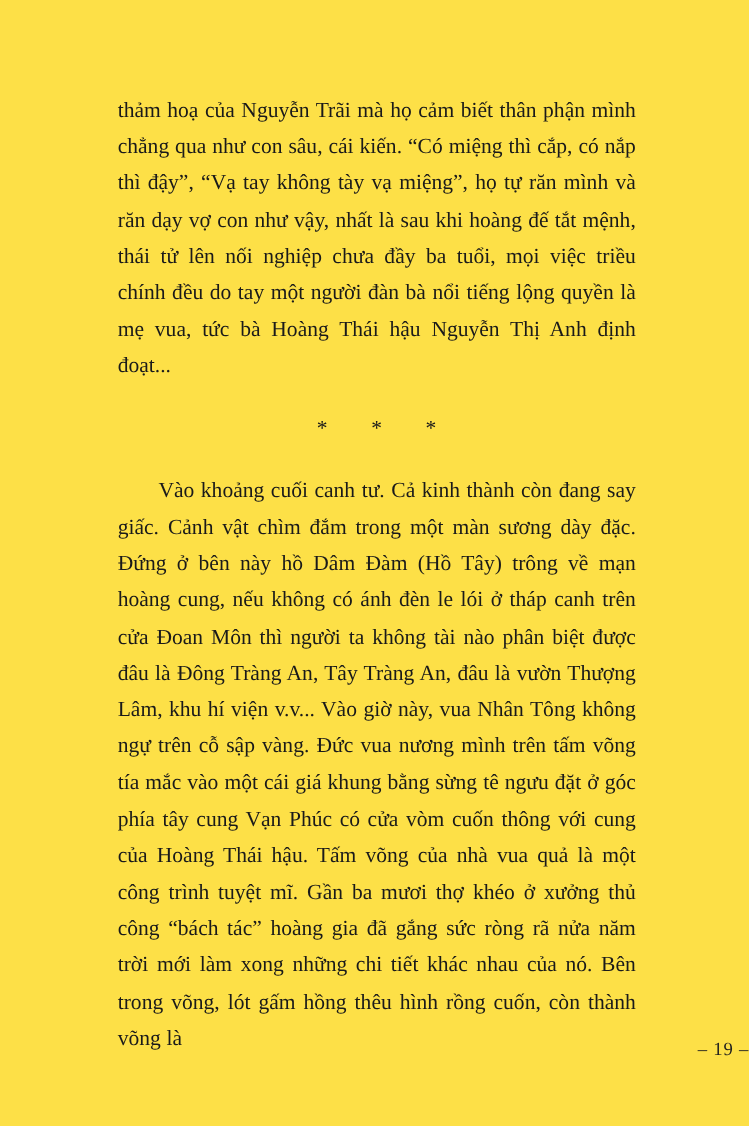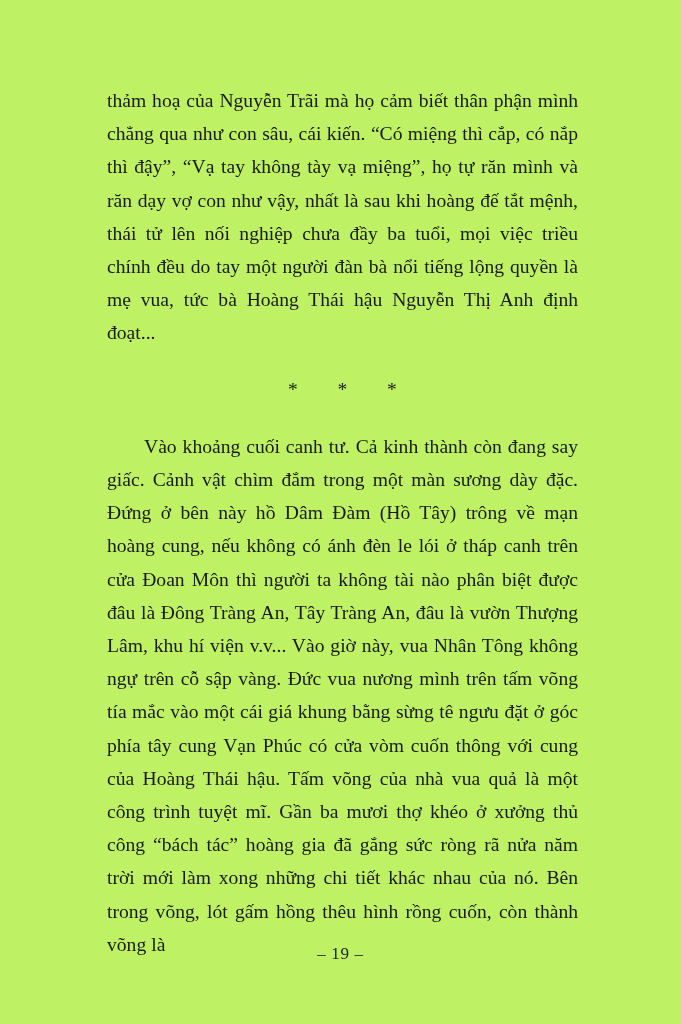--- a/index.html
+++ b/index.html
@@ -13,21 +13,21 @@
     background: #ffffff;
     font-family: "Liberation Serif", "DejaVu Serif", serif;
     color: #1a1a1a;
     overflow: hidden;
   }
 
   .page {
     position: relative;
     width: 681px;
     height: 1024px;
-    background: #bef264;
+    background: #fde047;
     box-sizing: border-box;
   }
 
   .text-block {
     position: absolute;
     left: 107px;
     top: 84px;
     width: 471px;
   }
 
@@ -65,21 +65,21 @@
   }
 
   .gap-before-divider { height: 23px; }
   .gap-after-divider  { height: 24px; }
 
   .folio {
     position: absolute;
     left: 0;
     right: 0;
     top: 944px;
-    text-align: center;
+    text-align: right;
     font-size: 17px;
     line-height: 20px;
     color: #1f1f1f;
     letter-spacing: 0.04em;
   }
 </style>
 </head>
 <body>
 
 <div class="page">

